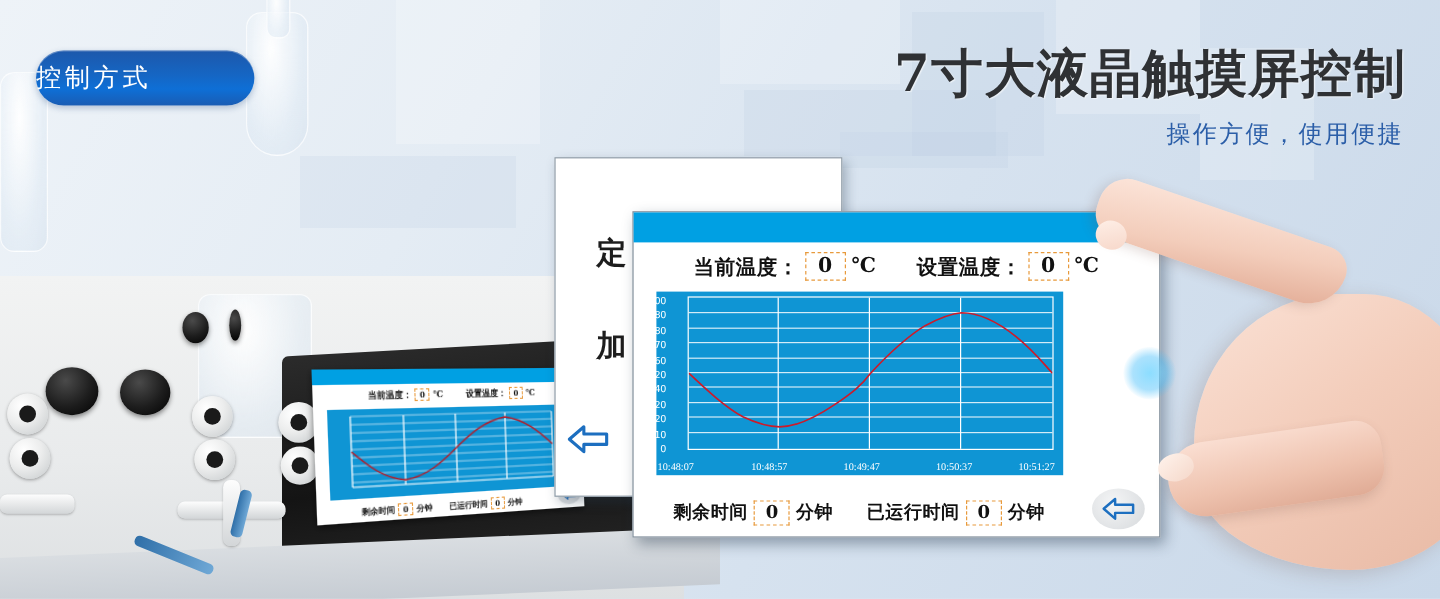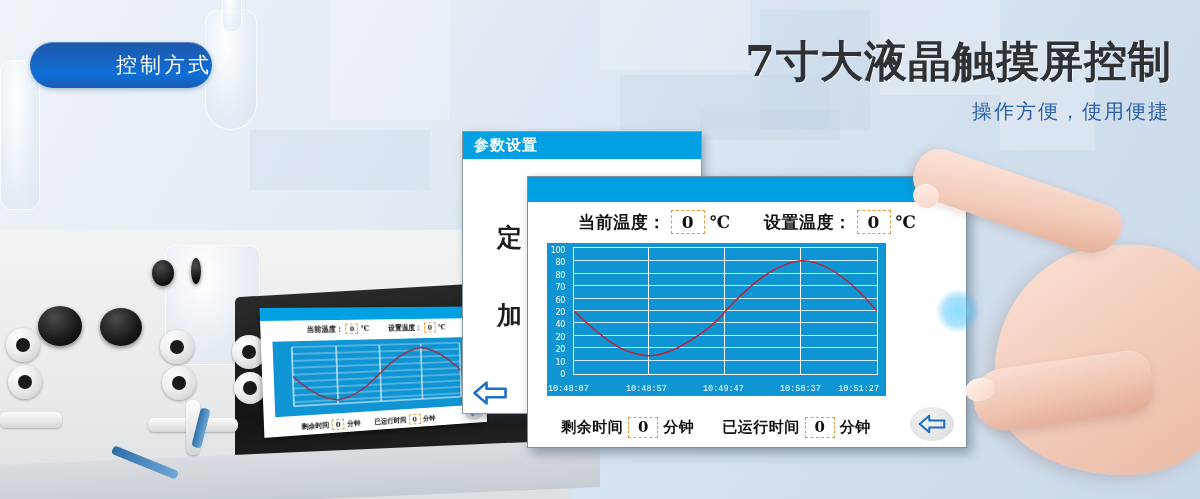--- a/index.html
+++ b/index.html
@@ -101,21 +101,21 @@
     background:linear-gradient(150deg,#fff3ec,#f5d8ca);
     transform:rotate(-12deg);
   }
 
   
   .badge {
     position:absolute; left:30px; top:42px; width:182px; height:46px;
     border-radius:23px;
     background:linear-gradient(180deg,#1d58ab 0%, #1566c4 45%, #0e6fd6 70%, #1a5cb3 100%);
     box-shadow:0 2px 5px rgba(20,60,120,.28), inset 0 1px 0 rgba(255,255,255,.28);
-    display:flex; align-items:center; justify-content:flex-end;
+    display:flex; align-items:center; justify-content:flex-start;
   }
   .badge span {
     color:#fff; font-size:21px; letter-spacing:3px; font-weight:500;
     font-family:"DejaVu Sans", sans-serif;
   }
 
   
   .headline {
     position:absolute; right:28px; top:33px;
     font-family:"DejaVu Serif", serif;
@@ -187,38 +187,38 @@
   
   .chart-wrap {
     position:absolute; left:19px; top:66px; width:339px; height:153px;
     background:#0f95d4;
   }
   .chart-inner { position:absolute; inset:0; }
   .yaxis-labels {
     position:absolute; left:2px; top:4px; width:22px; height:128px;
   }
   .yl {
-    position:absolute; right:6px; transform:translateY(-50%);
+    position:absolute; right:16px; transform:translateY(-50%);
     font-family:"DejaVu Sans", sans-serif; font-size:8px; color:#ffffff;
     line-height:1; letter-spacing:-.3px;
   }
   .plot {
     position:absolute; left:26px; top:4px; right:8px; height:128px;
     border-left:1px solid #fff; border-top:1px solid #fff;
     border-bottom:1px solid #fff; border-right:1px solid #fff;
   }
   .hgrid { position:absolute; left:0; right:0; height:1px; background:rgba(255,255,255,.82); }
   .vgrid { position:absolute; top:0; bottom:0; width:1px; background:#ffffff; }
   .curve { position:absolute; inset:0; width:100%; height:100%; }
   .xaxis-labels {
     position:absolute; left:0; right:0; bottom:2px; height:14px;
   }
   .xl {
     position:absolute; bottom:0;
-    font-family:Liberation Mono, monospace; font-size:8.5px; color:#fff;
+    font-family:Liberation Serif, serif; font-size:8.5px; color:#fff;
     white-space:nowrap;
   }
 
   
   .heat-switch {
     position:absolute; right:17px; top:32px; width:58px; height:66px;
     text-align:center;
   }
   .btn-red {
     width:46px; height:46px; margin:0 auto; border-radius:50%;
@@ -378,23 +378,20 @@
     <span><span>已运行时间</span><span class="ds-box">0</span><span>分钟</span></span>
   </div>
   <div class="ds-back">
     <svg width="16" height="12" viewBox="0 0 22 16">
       <path d="M9,2 L2,8 L9,14 L9,10.5 L20,10.5 L20,5.5 L9,5.5 Z" fill="none" stroke="#1d6fc0" stroke-width="1.6" stroke-linejoin="round"></path>
     </svg>
   </div>
 </div>
 
 <div class="panel-back">
-  <div class="titlebar">
-    <span>参数设置</span>
-  </div>
   <div class="body">
     <div class="pb-row r1">定</div>
     <div class="pb-row r2">加</div>
     <div class="pb-arrow">
       <svg width="38" height="28" viewBox="0 0 22 16">
         <path d="M9,2 L2,8 L9,14 L9,10.5 L20,10.5 L20,5.5 L9,5.5 Z" fill="none" stroke="#1d6fc0" stroke-width="1.5" stroke-linejoin="round"></path>
       </svg>
     </div>
   </div>
 </div>

